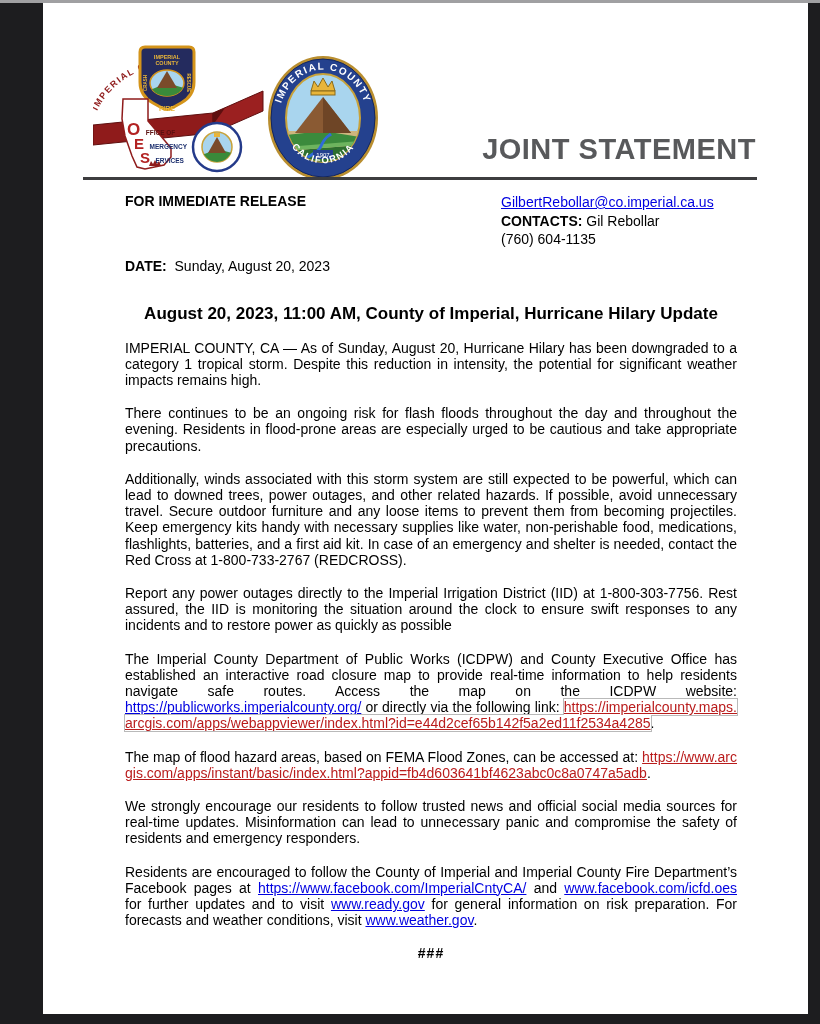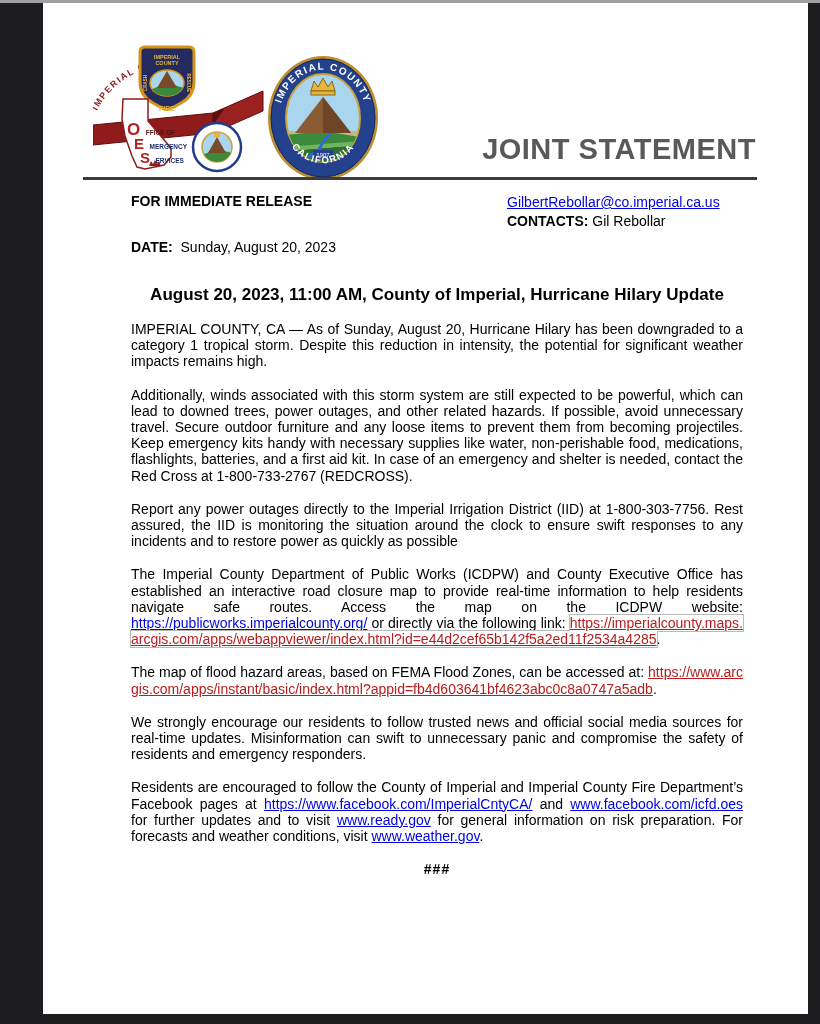--- a/index.html
+++ b/index.html
@@ -8,21 +8,21 @@
   .top-strip{position:absolute;top:0;left:0;width:820px;height:3px;background:#a0a0a2;}
   .page{position:absolute;top:3px;left:43px;width:765px;height:1011px;background:#ffffff;}
 
   
   .logo-oes{position:absolute;top:42px;left:50px;}
   .logo-seal{position:absolute;top:52px;left:224px;}
   .joint-title{position:absolute;top:130px;right:52px;font-size:29px;font-weight:bold;color:var(--title-gray,#58595b);letter-spacing:.5px;white-space:nowrap;}
   .header-rule{position:absolute;top:174px;left:40px;width:674px;height:3px;background:#3d3d3f;}
 
   
-  .content{position:absolute;top:186px;left:88px;width:612px;color:#000;}
+  .content{position:absolute;top:186px;left:82px;width:612px;color:#000;}
   .release-row{display:flex;justify-content:space-between;align-items:flex-start;margin-top:4px;}
   .for-release{font-weight:bold;font-size:14px;}
   .contacts{width:236px;font-size:14px;line-height:18.5px;}
   .contacts .lbl{font-weight:bold;}
   .date-line{margin-top:9px;font-size:14px;}
   .date-line .lbl{font-weight:bold;}
   .headline{margin:30px 0 0 0;text-align:center;font-size:17px;font-weight:bold;}
 
   .body-text{margin-top:16px;}
   .para{font-size:14px;line-height:16.2px;text-align:justify;margin:0 0 17px 0;}
@@ -135,35 +135,37 @@
 
     <div class="joint-title">JOINT STATEMENT</div>
     <div class="header-rule"></div>
 
     <div class="content">
       <div class="release-row">
         <div class="for-release">FOR IMMEDIATE RELEASE</div>
         <div class="contacts">
           <div><a class="doc-link link-blue" href="#">GilbertRebollar@co.imperial.ca.us</a></div>
           <div><span class="lbl">CONTACTS:</span><span> Gil Rebollar</span></div>
+          <div>(760) 604-1135</div>
         </div>
       </div>
 
       <div class="date-line">
         <span class="lbl">DATE:</span><span style="white-space:pre">  Sunday, August 20, 2023</span>
       </div>
 
       <h1 class="headline">August 20, 2023, 11:00 AM, County of Imperial, Hurricane Hilary Update</h1>
 
       <div class="body-text">
         <p class="para"><span>IMPERIAL COUNTY, CA — As of Sunday, August 20, Hurricane Hilary has been downgraded to a category 1 tropical storm. Despite this reduction in intensity, the potential for significant weather impacts remains high.</span></p>
+        <p class="para"><span>There continues to be an ongoing risk for flash floods throughout the day and throughout the evening. Residents in flood-prone areas are especially urged to be cautious and take appropriate precautions.</span></p>
         <p class="para"><span>Additionally, winds associated with this storm system are still expected to be powerful, which can lead to downed trees, power outages, and other related hazards. If possible, avoid unnecessary travel. Secure outdoor furniture and any loose items to prevent them from becoming projectiles. Keep emergency kits handy with necessary supplies like water, non-perishable food, medications, flashlights, batteries, and a first aid kit. In case of an emergency and shelter is needed, contact the Red Cross at 1-800-733-2767 (REDCROSS).</span></p>
         <p class="para"><span>Report any power outages directly to the Imperial Irrigation District (IID) at 1-800-303-7756. Rest assured, the IID is monitoring the situation around the clock to ensure swift responses to any incidents and to restore power as quickly as possible</span></p>
         <p class="para"><span>The Imperial County Department of Public Works (ICDPW) and County Executive Office has established an interactive road closure map to provide real-time information to help residents navigate safe routes. Access the map on the ICDPW website: </span><a href="#" class="doc-link link-blue">https://publicworks.imperialcounty.org/</a><span> or directly via the following link: </span><a href="#" class="doc-link link-black boxed">https://imperialcounty.maps.arcgis.com/apps/webappviewer/index.html?id=e44d2cef65b142f5a2ed11f2534a4285</a><span>.</span></p>
         <p class="para"><span>The map of flood hazard areas, based on FEMA Flood Zones, can be accessed at: </span><a href="#" class="doc-link link-black">https://www.arcgis.com/apps/instant/basic/index.html?appid=fb4d603641bf4623abc0c8a0747a5adb</a><span>.</span></p>
-        <p class="para"><span>We strongly encourage our residents to follow trusted news and official social media sources for real-time updates. Misinformation can swift to unnecessary panic and compromise the safety of residents and emergency responders.</span></p>
+        <p class="para"><span>We strongly encourage our residents to follow trusted news and official social media sources for real-time updates. Misinformation can lead to unnecessary panic and compromise the safety of residents and emergency responders.</span></p>
         <p class="para"><span>Residents are encouraged to follow the County of Imperial and Imperial County Fire Department’s Facebook pages at </span><a href="#" class="doc-link link-blue">https://www.facebook.com/ImperialCntyCA/</a><span>  and </span><a href="#" class="doc-link link-blue">www.facebook.com/icfd.oes</a><span> for further updates and to visit </span><a href="#" class="doc-link link-blue">www.ready.gov</a><span> for general information on risk preparation. For forecasts and weather conditions, visit </span><a href="#" class="doc-link link-blue">www.weather.gov</a><span>.</span></p>
       </div>
 
       <div class="end-mark">###</div>
     </div>
   </div>
 </div>
 
 </body></html>

